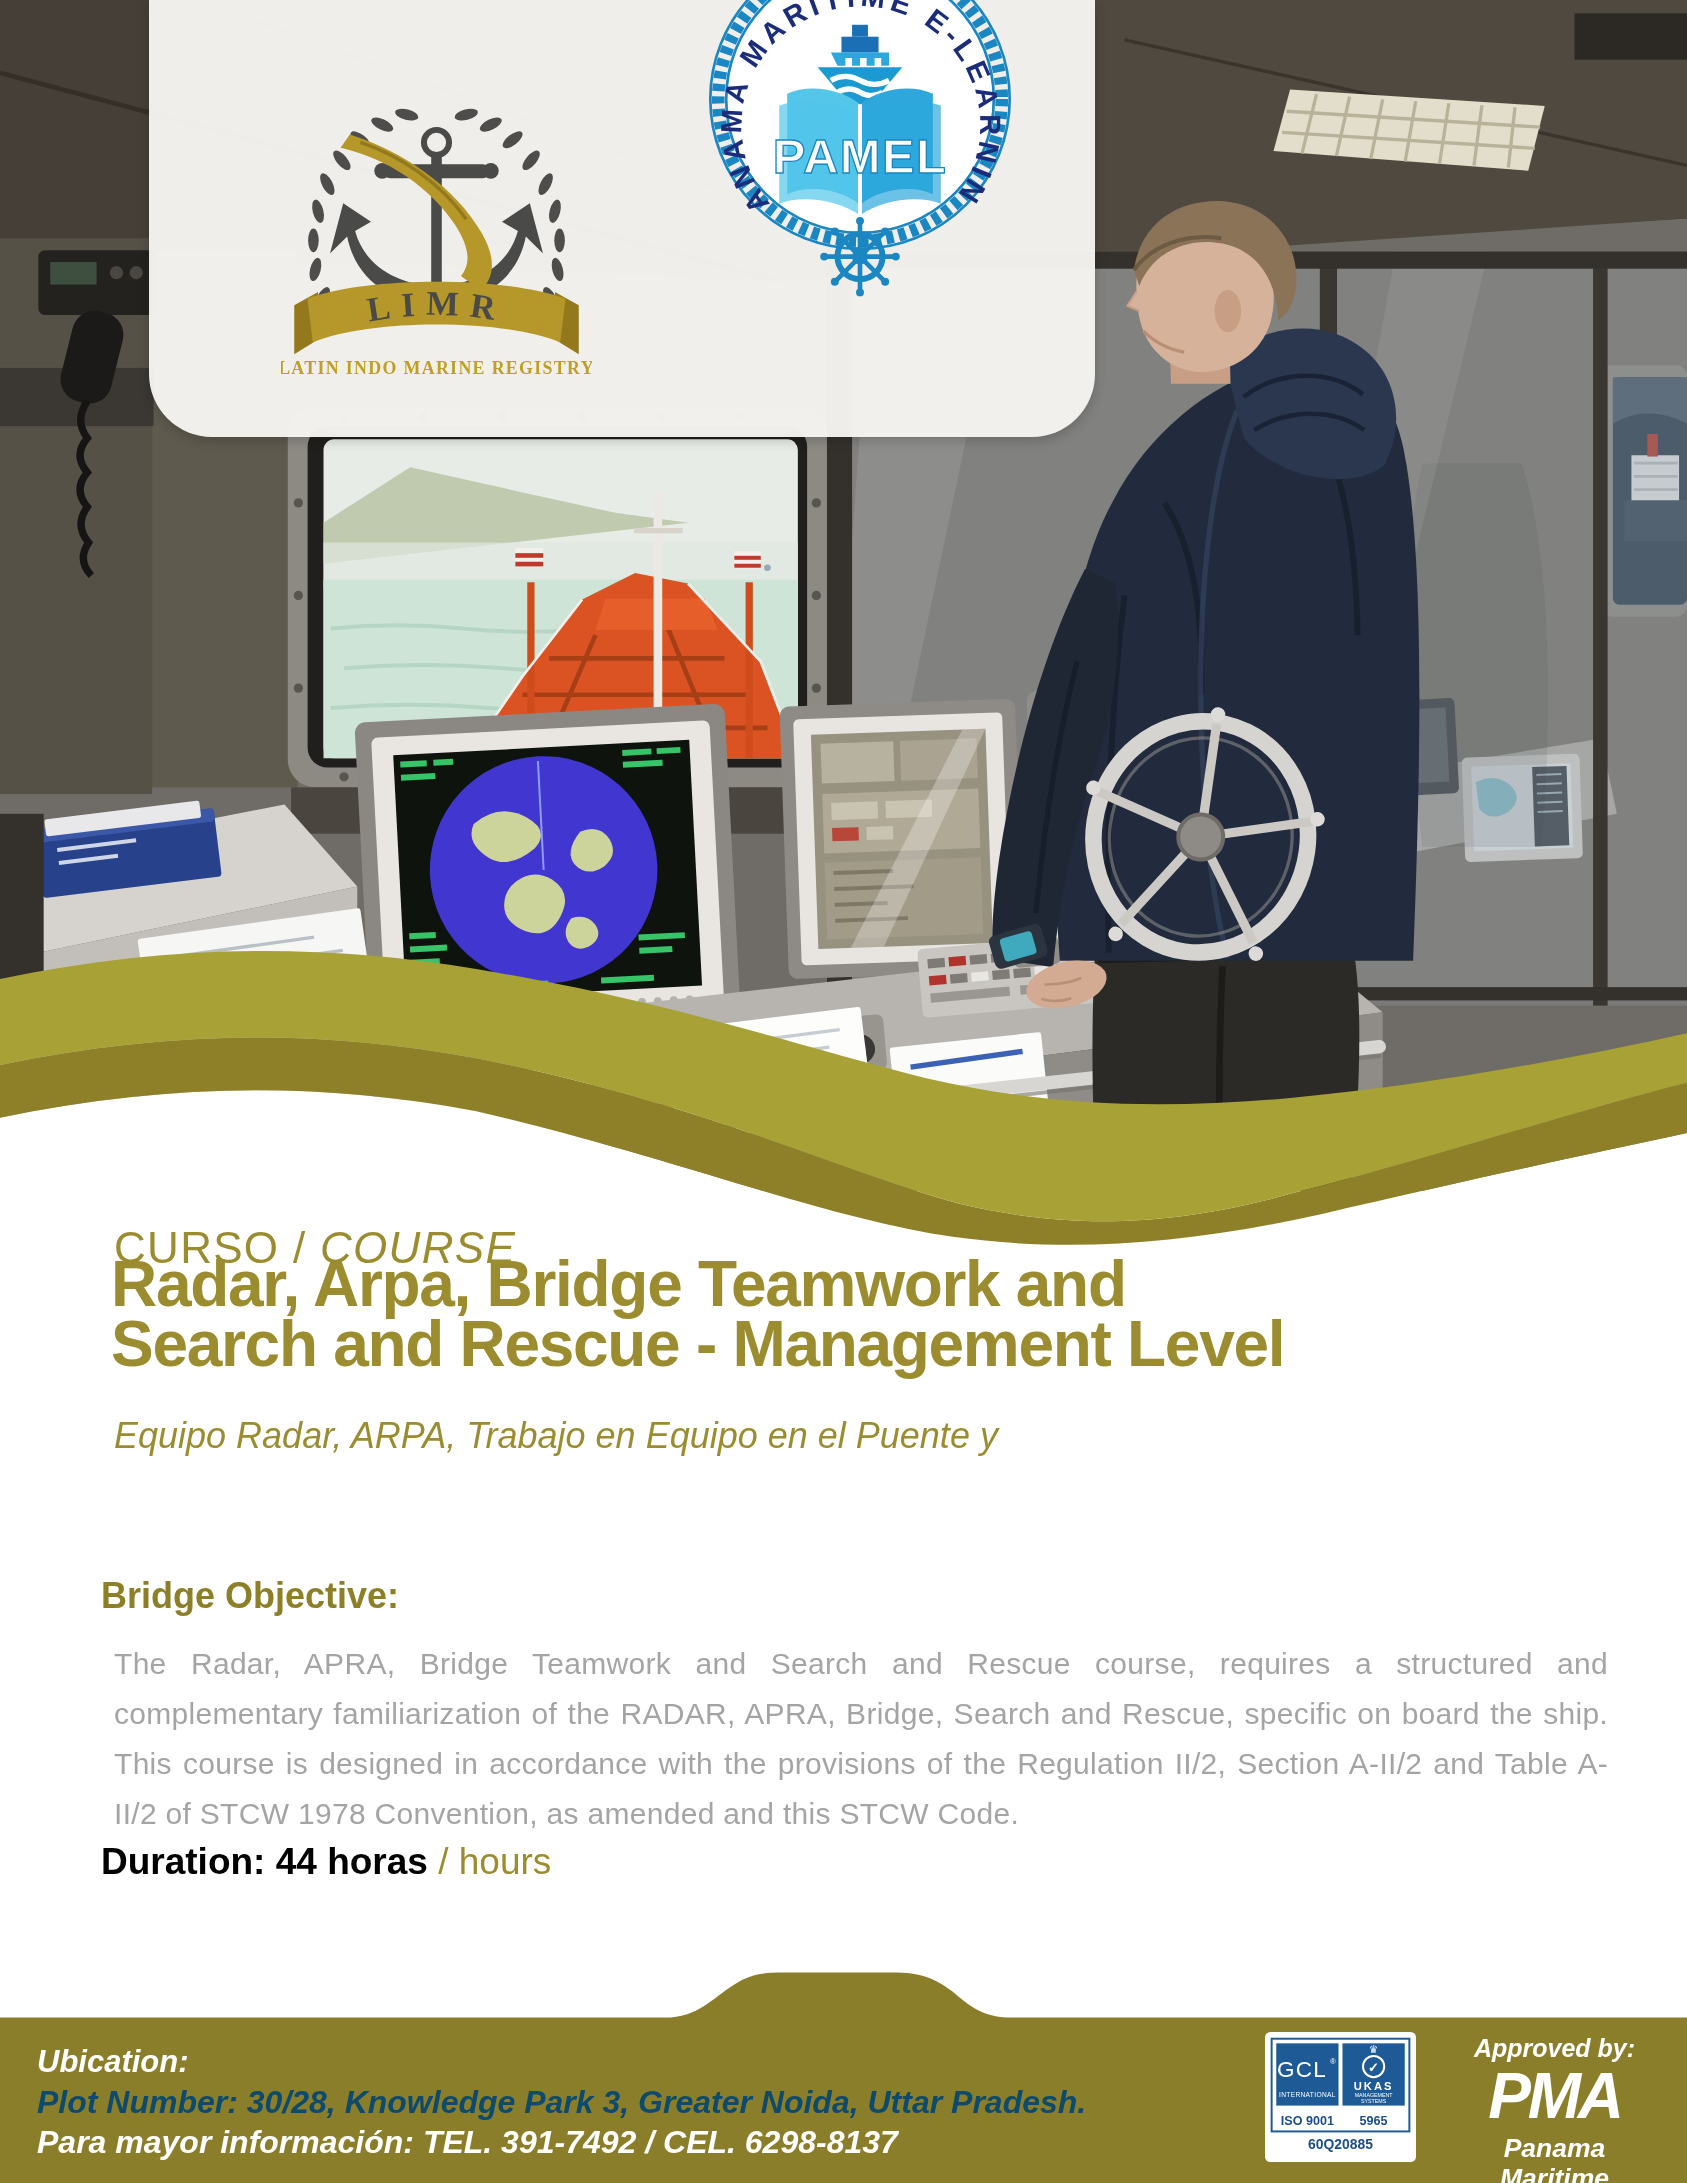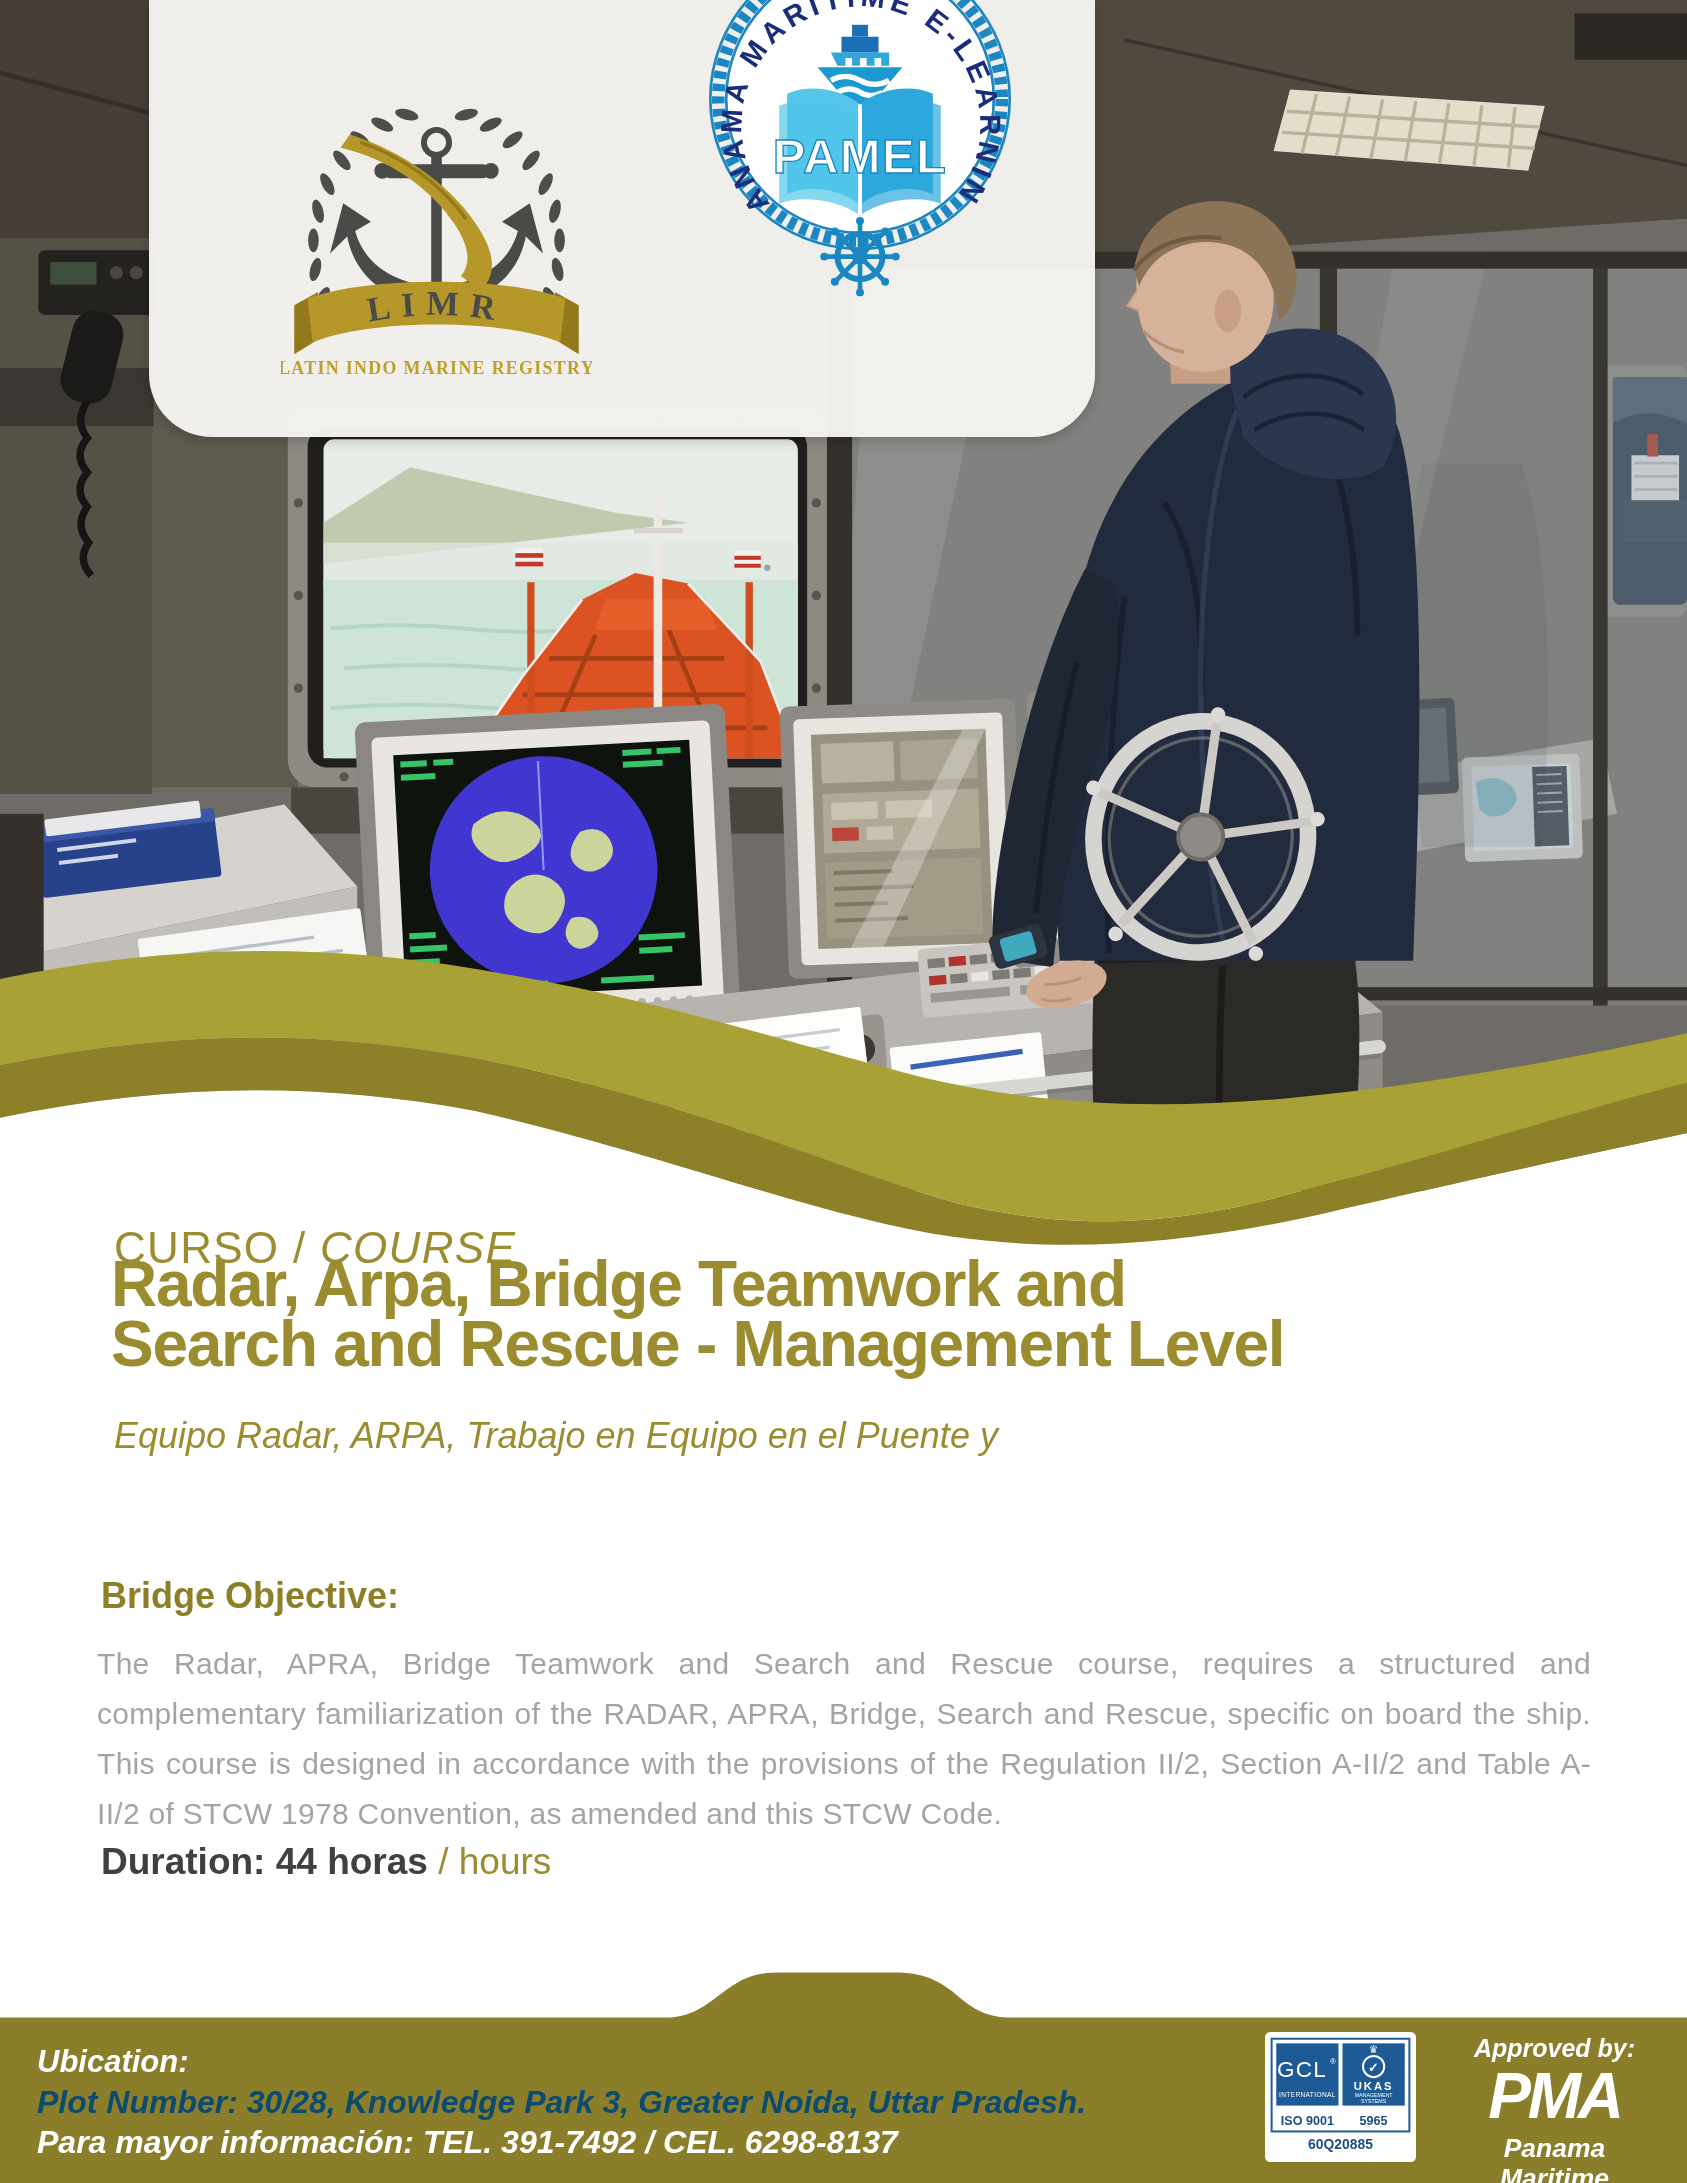--- a/index.html
+++ b/index.html
@@ -16,24 +16,24 @@
   
   .waves{position:absolute;left:0;top:860px;width:1687px;height:595px;}
   
   .kicker{position:absolute;left:114px;top:1223px;font-size:44px;letter-spacing:1.3px;color:#9b8c30;}
   .kicker .it{font-style:italic;}
   .title{position:absolute;left:111px;top:1254px;font-size:64px;line-height:60px;
          font-weight:800;letter-spacing:-1.3px;color:#9b8c30;}
   .subtitle{position:absolute;left:114px;top:1413px;font-size:36px;line-height:46px;
             font-style:italic;color:#9b8c30;}
   .obj-head{position:absolute;left:101px;top:1575px;font-size:36px;font-weight:800;color:#8d7f27;}
-  .obj-body{position:absolute;left:97px;top:1639px;width:1494px;font-size:30px;line-height:50px;
+  .obj-body{position:absolute;left:114px;top:1639px;width:1494px;font-size:30px;line-height:50px;
             color:#a4a4a4;text-align:justify;letter-spacing:0.3px;}
   .duration{position:absolute;left:101px;top:1841px;font-size:37px;color:#9b8c30;}
-  .duration b{font-weight:800;color:#404040;}
+  .duration b{font-weight:800;color:#000000;}
   
   .footer-svg{position:absolute;left:0;top:1958px;width:1687px;height:225px;}
   .f-ub{position:absolute;left:37px;top:2044px;font-size:31px;font-weight:800;font-style:italic;color:#fff;}
   .f-addr{position:absolute;left:37px;top:2084px;font-size:32px;font-style:italic;font-weight:600;color:#0c4a6e;}
   .f-info{position:absolute;left:37px;top:2124px;font-size:32px;font-style:italic;font-weight:600;color:#fff;}
   .badge{position:absolute;left:1265px;top:2032px;width:151px;height:130px;background:#fff;border-radius:5.3px;}
   .approved{position:absolute;left:1452px;top:2034px;width:205px;text-align:center;color:#fff;font-style:italic;}
   .approved .l1{font-size:25px;font-weight:800;}
   .approved .l2{font-size:64px;font-weight:800;line-height:66px;letter-spacing:-3.3px;}
   .approved .l3{font-size:26.5px;font-weight:800;line-height:30px;margin-top:4px;}

